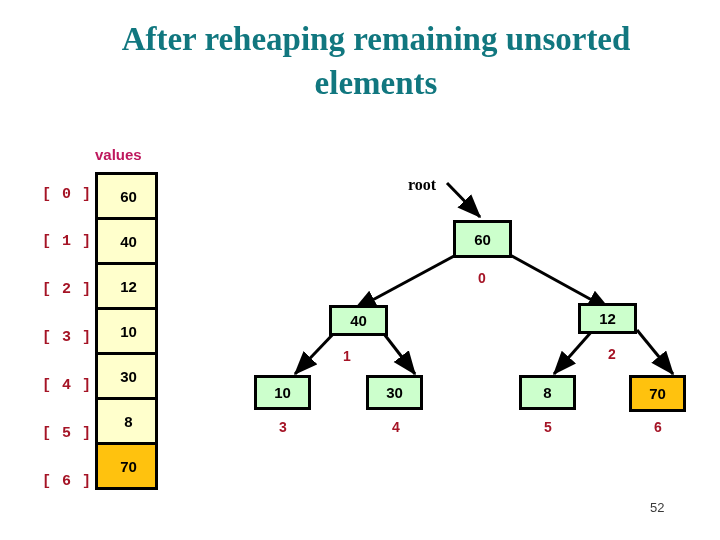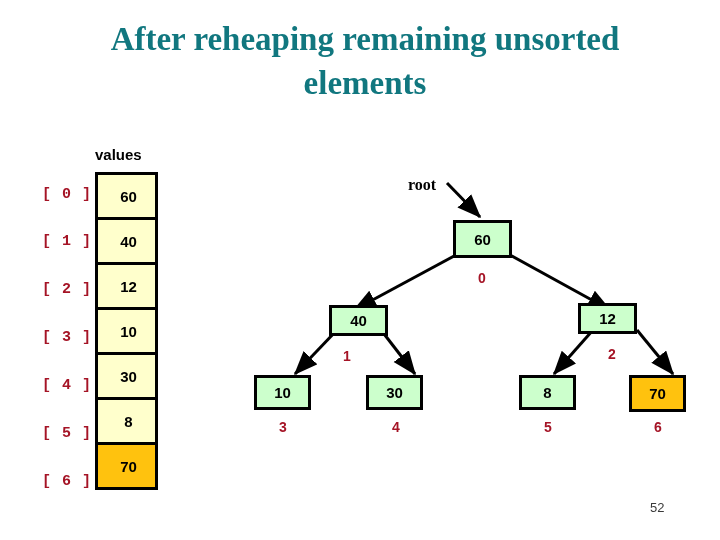--- a/index.html
+++ b/index.html
@@ -11,40 +11,40 @@
     width: 720px;
     height: 540px;
     position: relative;
     overflow: hidden;
     font-family: "Liberation Sans", sans-serif;
   }
 
   
   #slide-title {
     position: absolute;
-    left: 65px;
+    left: 76px;
     top: 18px;
     width: 600px;
     text-align: center;
     font-family: "Liberation Serif", serif;
     font-weight: bold;
     font-size: 33px;
     line-height: 1.32;
     color: #11777f;
     letter-spacing: 0px;
   }
 
   
   #values-label {
     position: absolute;
     left: 95px;
     top: 146px;
     font-size: 15px;
     font-weight: bold;
-    color: #000000;
+    color: #be185d;
   }
   #array-table {
     position: absolute;
     left: 95px;
     top: 172px;
     width: 63px;
     border: 3px solid #000000;
     border-bottom: none;
     box-sizing: border-box;
   }

